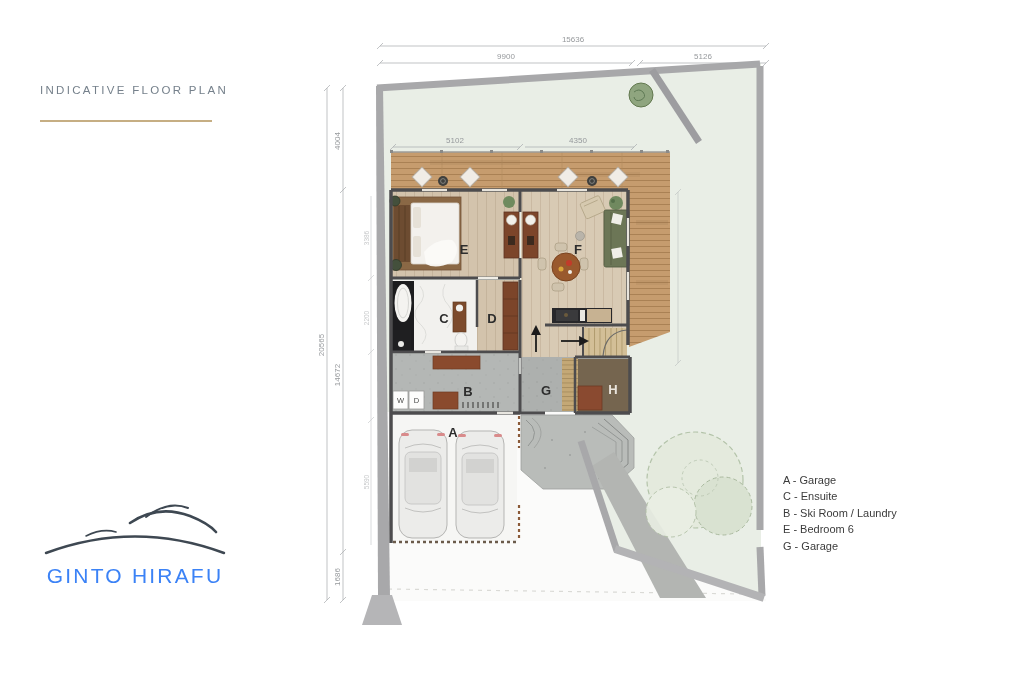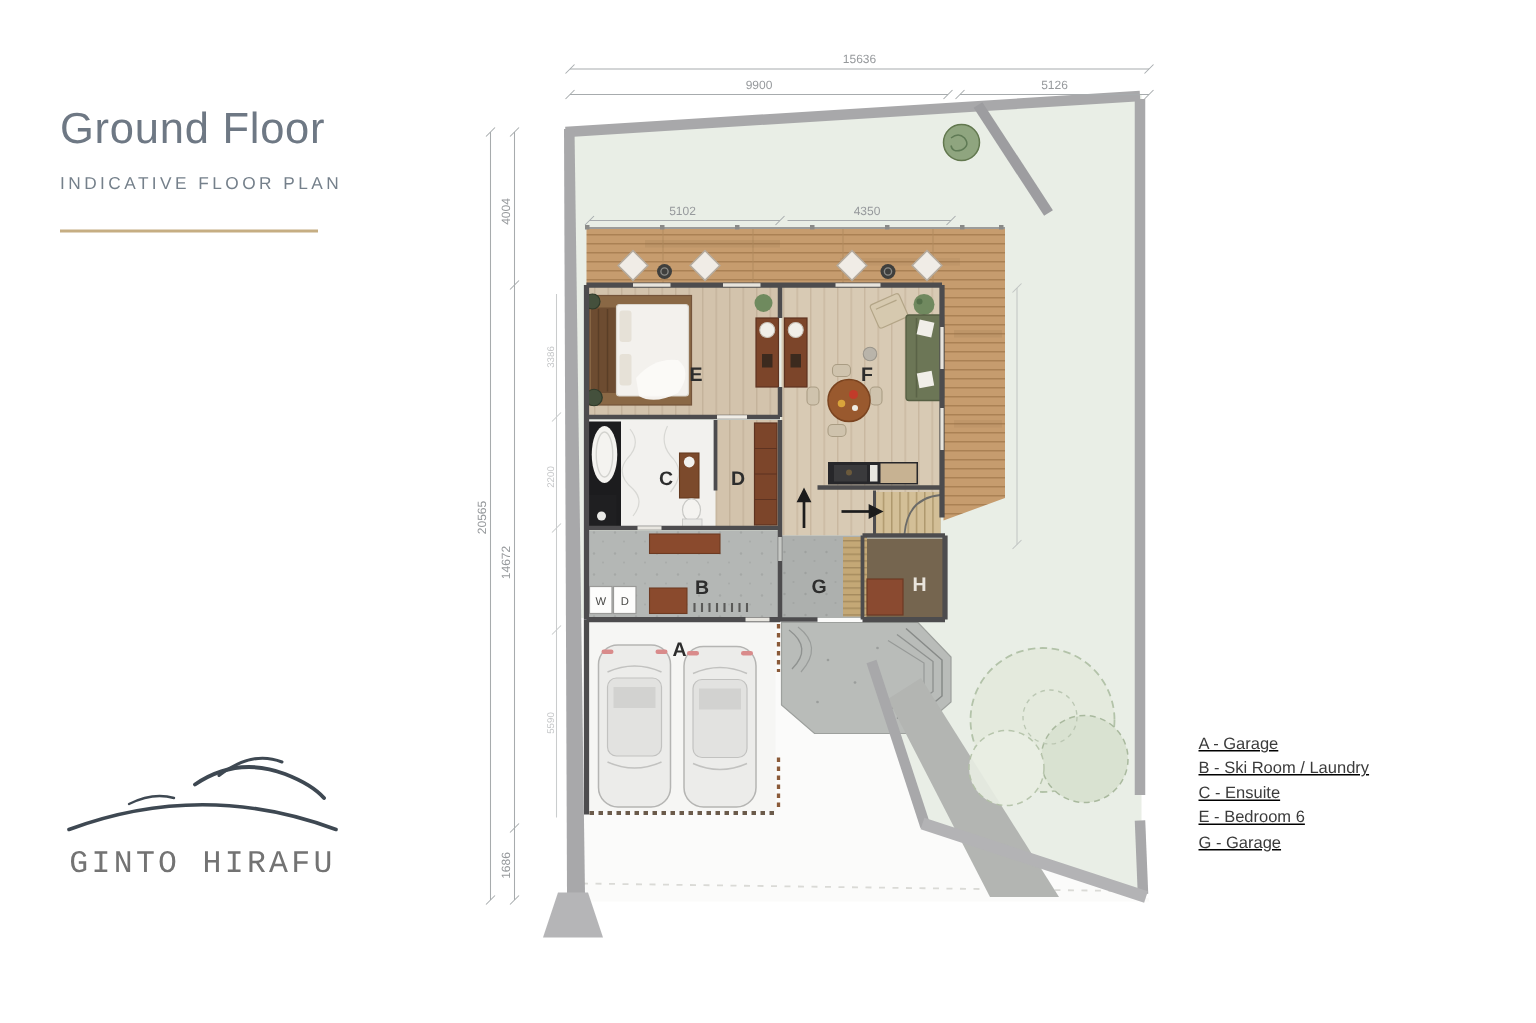--- a/index.html
+++ b/index.html
@@ -5,53 +5,52 @@
   html,body{margin:0;padding:0;background:#ffffff;}
   .page{position:relative;width:1024px;height:682px;background:#ffffff;overflow:hidden;
         font-family:"Liberation Sans",sans-serif;}
   
   .header{position:absolute;left:40px;top:70px;}
   .title{font-size:29px;font-weight:400;color:#6e7884;letter-spacing:.5px;margin:0;}
   .subtitle{font-size:11.5px;font-weight:400;color:#75808b;letter-spacing:2.3px;margin-top:14px;}
   .divider{width:172px;height:2px;background:#c6ae83;margin-top:24px;}
   
   .logo{position:absolute;left:30px;top:496px;width:210px;text-align:center;}
-  .logo-name{font-size:21px;font-weight:500;color:#737373;letter-spacing:2.2px;margin-top:2px;font-family:Liberation Mono, monospace;}
+  .logo-name{font-size:21px;font-weight:500;color:#3b82f6;letter-spacing:2.2px;margin-top:2px;}
   
-  .legend{position:absolute;left:783px;top:472px;list-style:none;margin:16px;padding:0;text-decoration:underline;}
+  .legend{position:absolute;left:783px;top:472px;list-style:none;margin:0;padding:0;}
   .legend li{font-size:11px;color:#3b3b3b;line-height:16.4px;white-space:nowrap;}
   .plan-svg{position:absolute;left:310px;top:25px;}
   svg text{font-family:"Liberation Sans",sans-serif;}
 </style>
 </head>
 <body>
 <div class="page">
 
   <div class="header">
-    <h1 class="title">Ground Floor</h1>
     <div class="subtitle">INDICATIVE FLOOR PLAN</div>
     <div class="divider"></div>
   </div>
 
   <div class="logo">
     <svg width="210" height="62" viewBox="0 0 210 62">
       <g fill="none" stroke="#3e4852" stroke-linecap="round">
         <path d="M16,57 Q105,24 194,57" stroke-width="2.4"></path>
         <path d="M100,27 Q128,8 160,20 Q178,27 186,36" stroke-width="2.6"></path>
         <path d="M116,21 Q138,4 158,12" stroke-width="2"></path>
         <path d="M56,40 Q72,32 86,36" stroke-width="1.6"></path>
       </g>
     </svg>
     <div class="logo-name">GINTO HIRAFU</div>
   </div>
 
   <ul class="legend">
     <li>A - Garage</li>
+    <li>C - Ensuite</li>
     <li>B - Ski Room / Laundry</li>
-    <li>C - Ensuite</li>
     <li>E - Bedroom 6</li>
     <li>G - Garage</li>
   </ul>
 
   <svg class="plan-svg" width="470" height="615" viewBox="310 25 470 615">
     <defs>
       <pattern id="patDeck" width="60" height="6" patternUnits="userSpaceOnUse">
         <rect width="60" height="6" fill="#c69c6e"></rect>
         <line x1="0" y1="0.5" x2="60" y2="0.5" stroke="#aa8154" stroke-width="1"></line>
         <line x1="22" y1="0" x2="22" y2="6" stroke="#b18a5c" stroke-width="0.6"></line>

